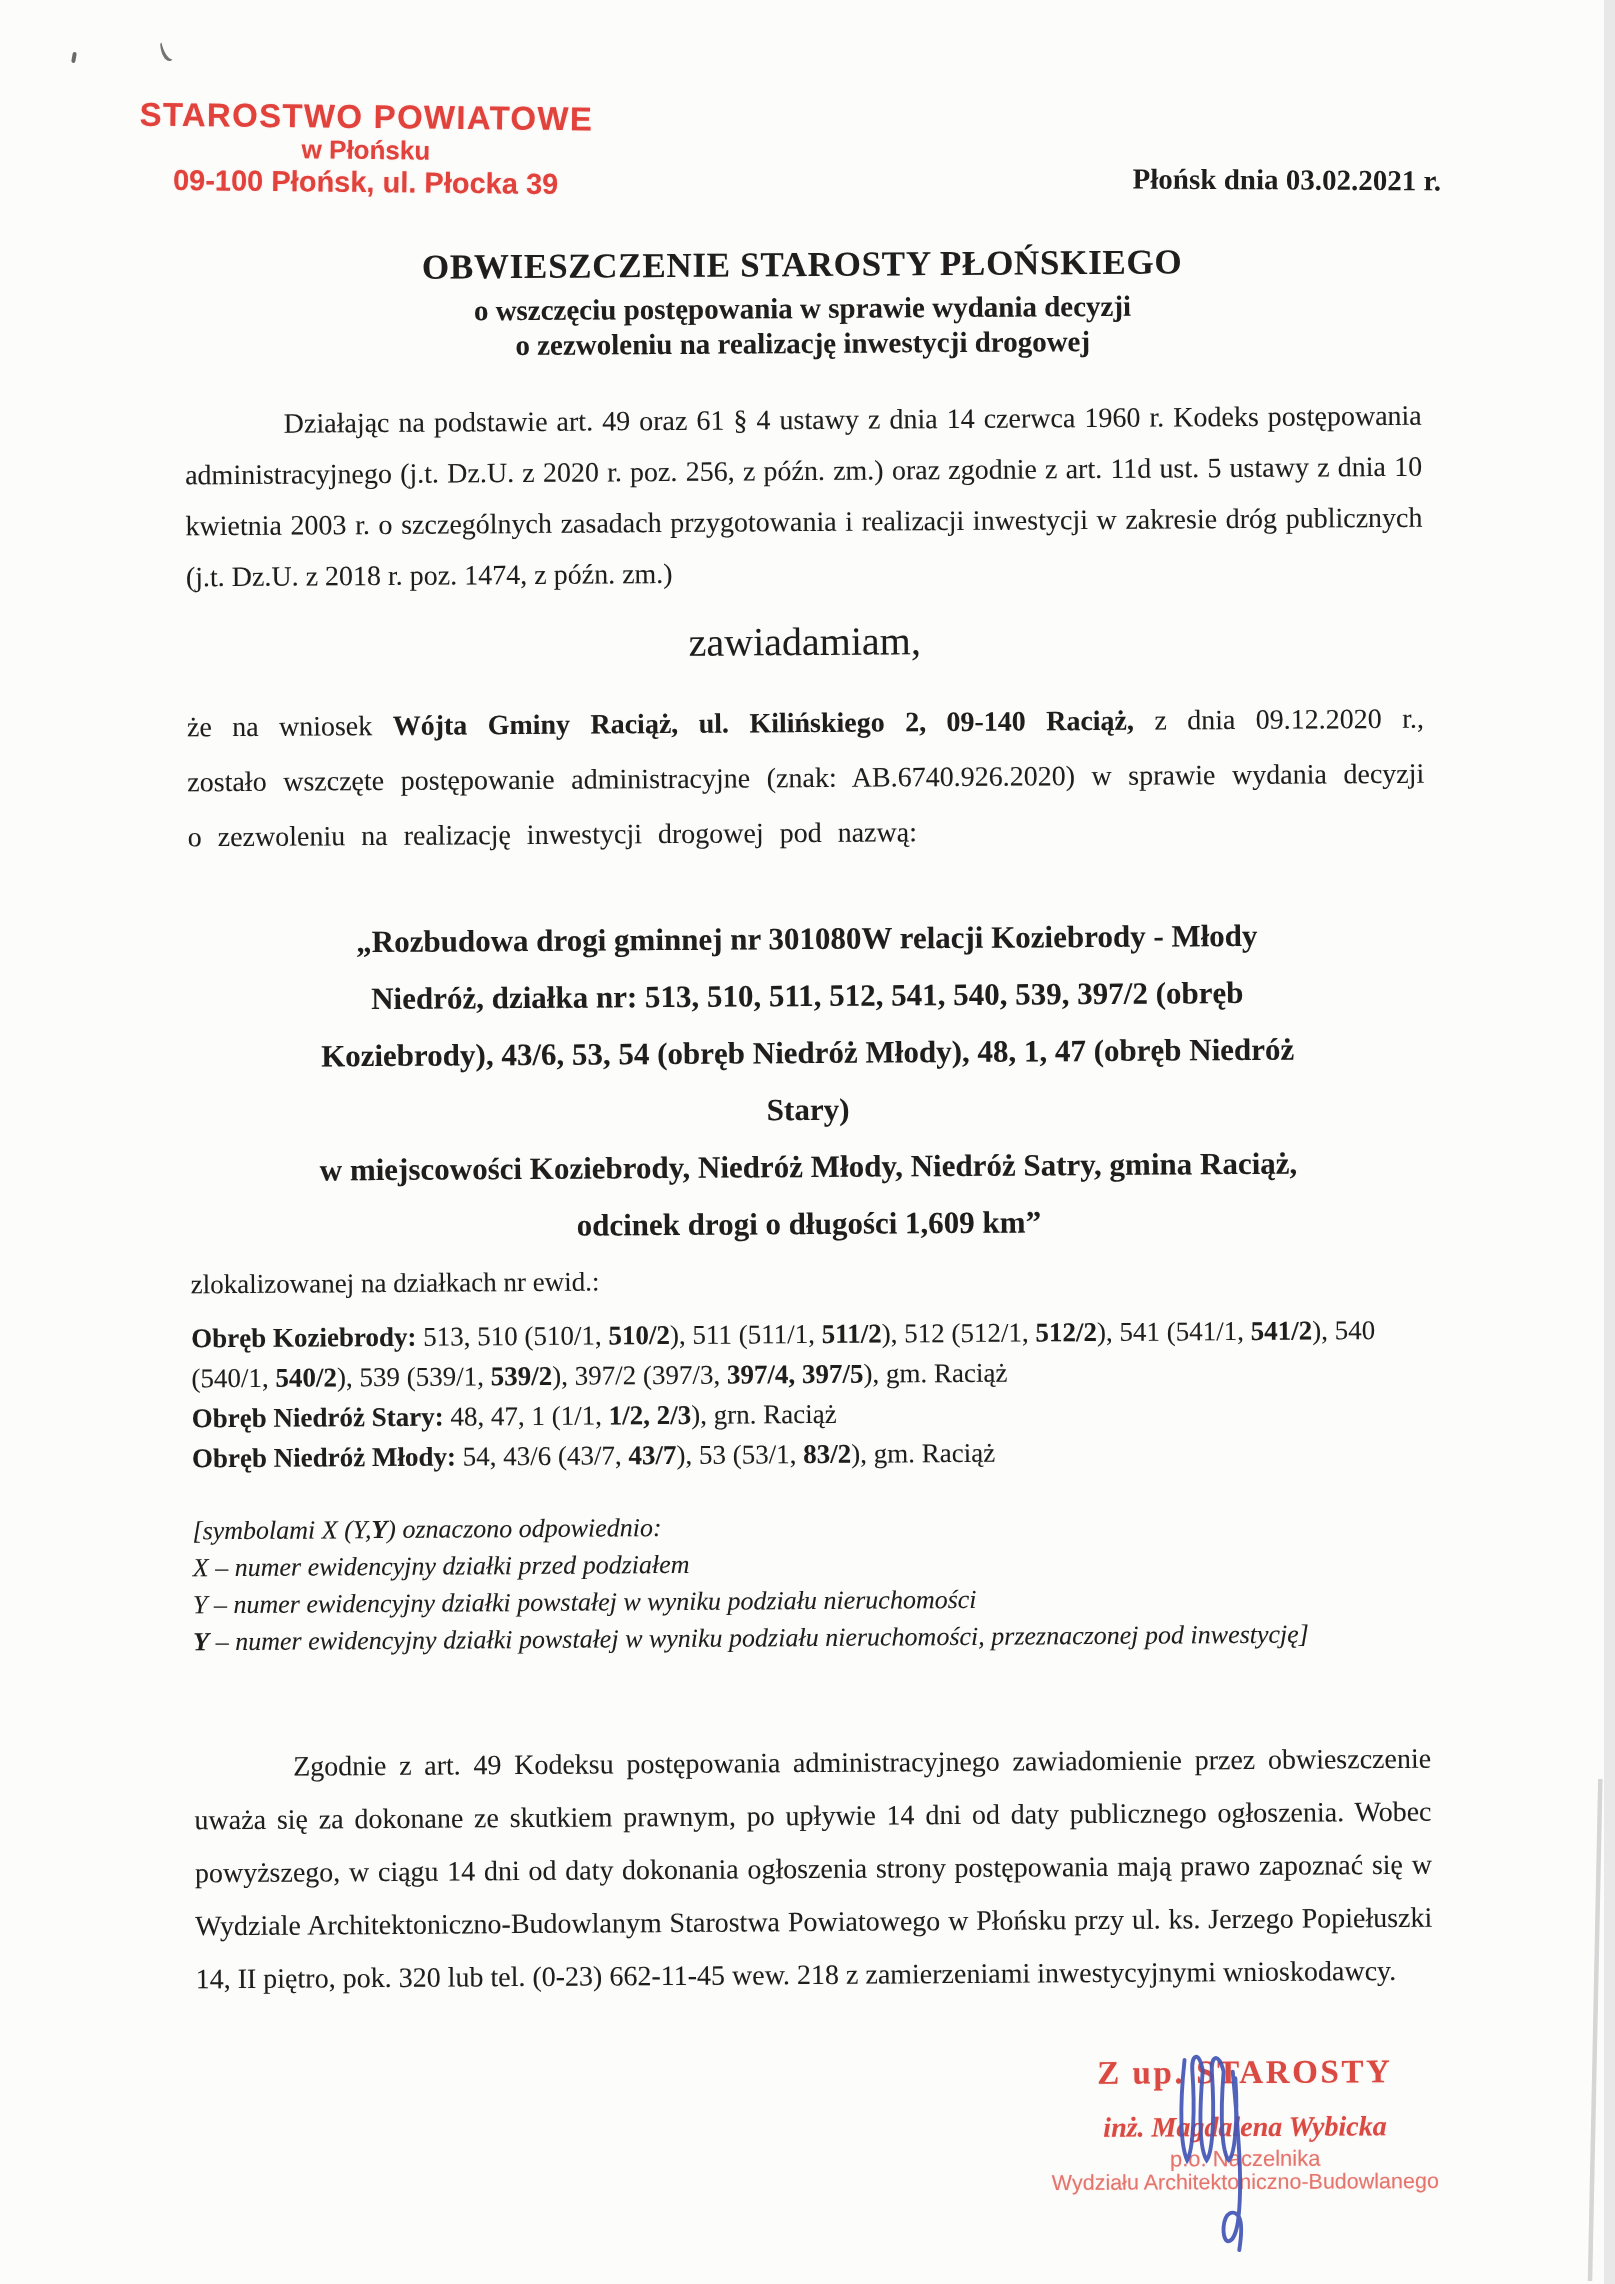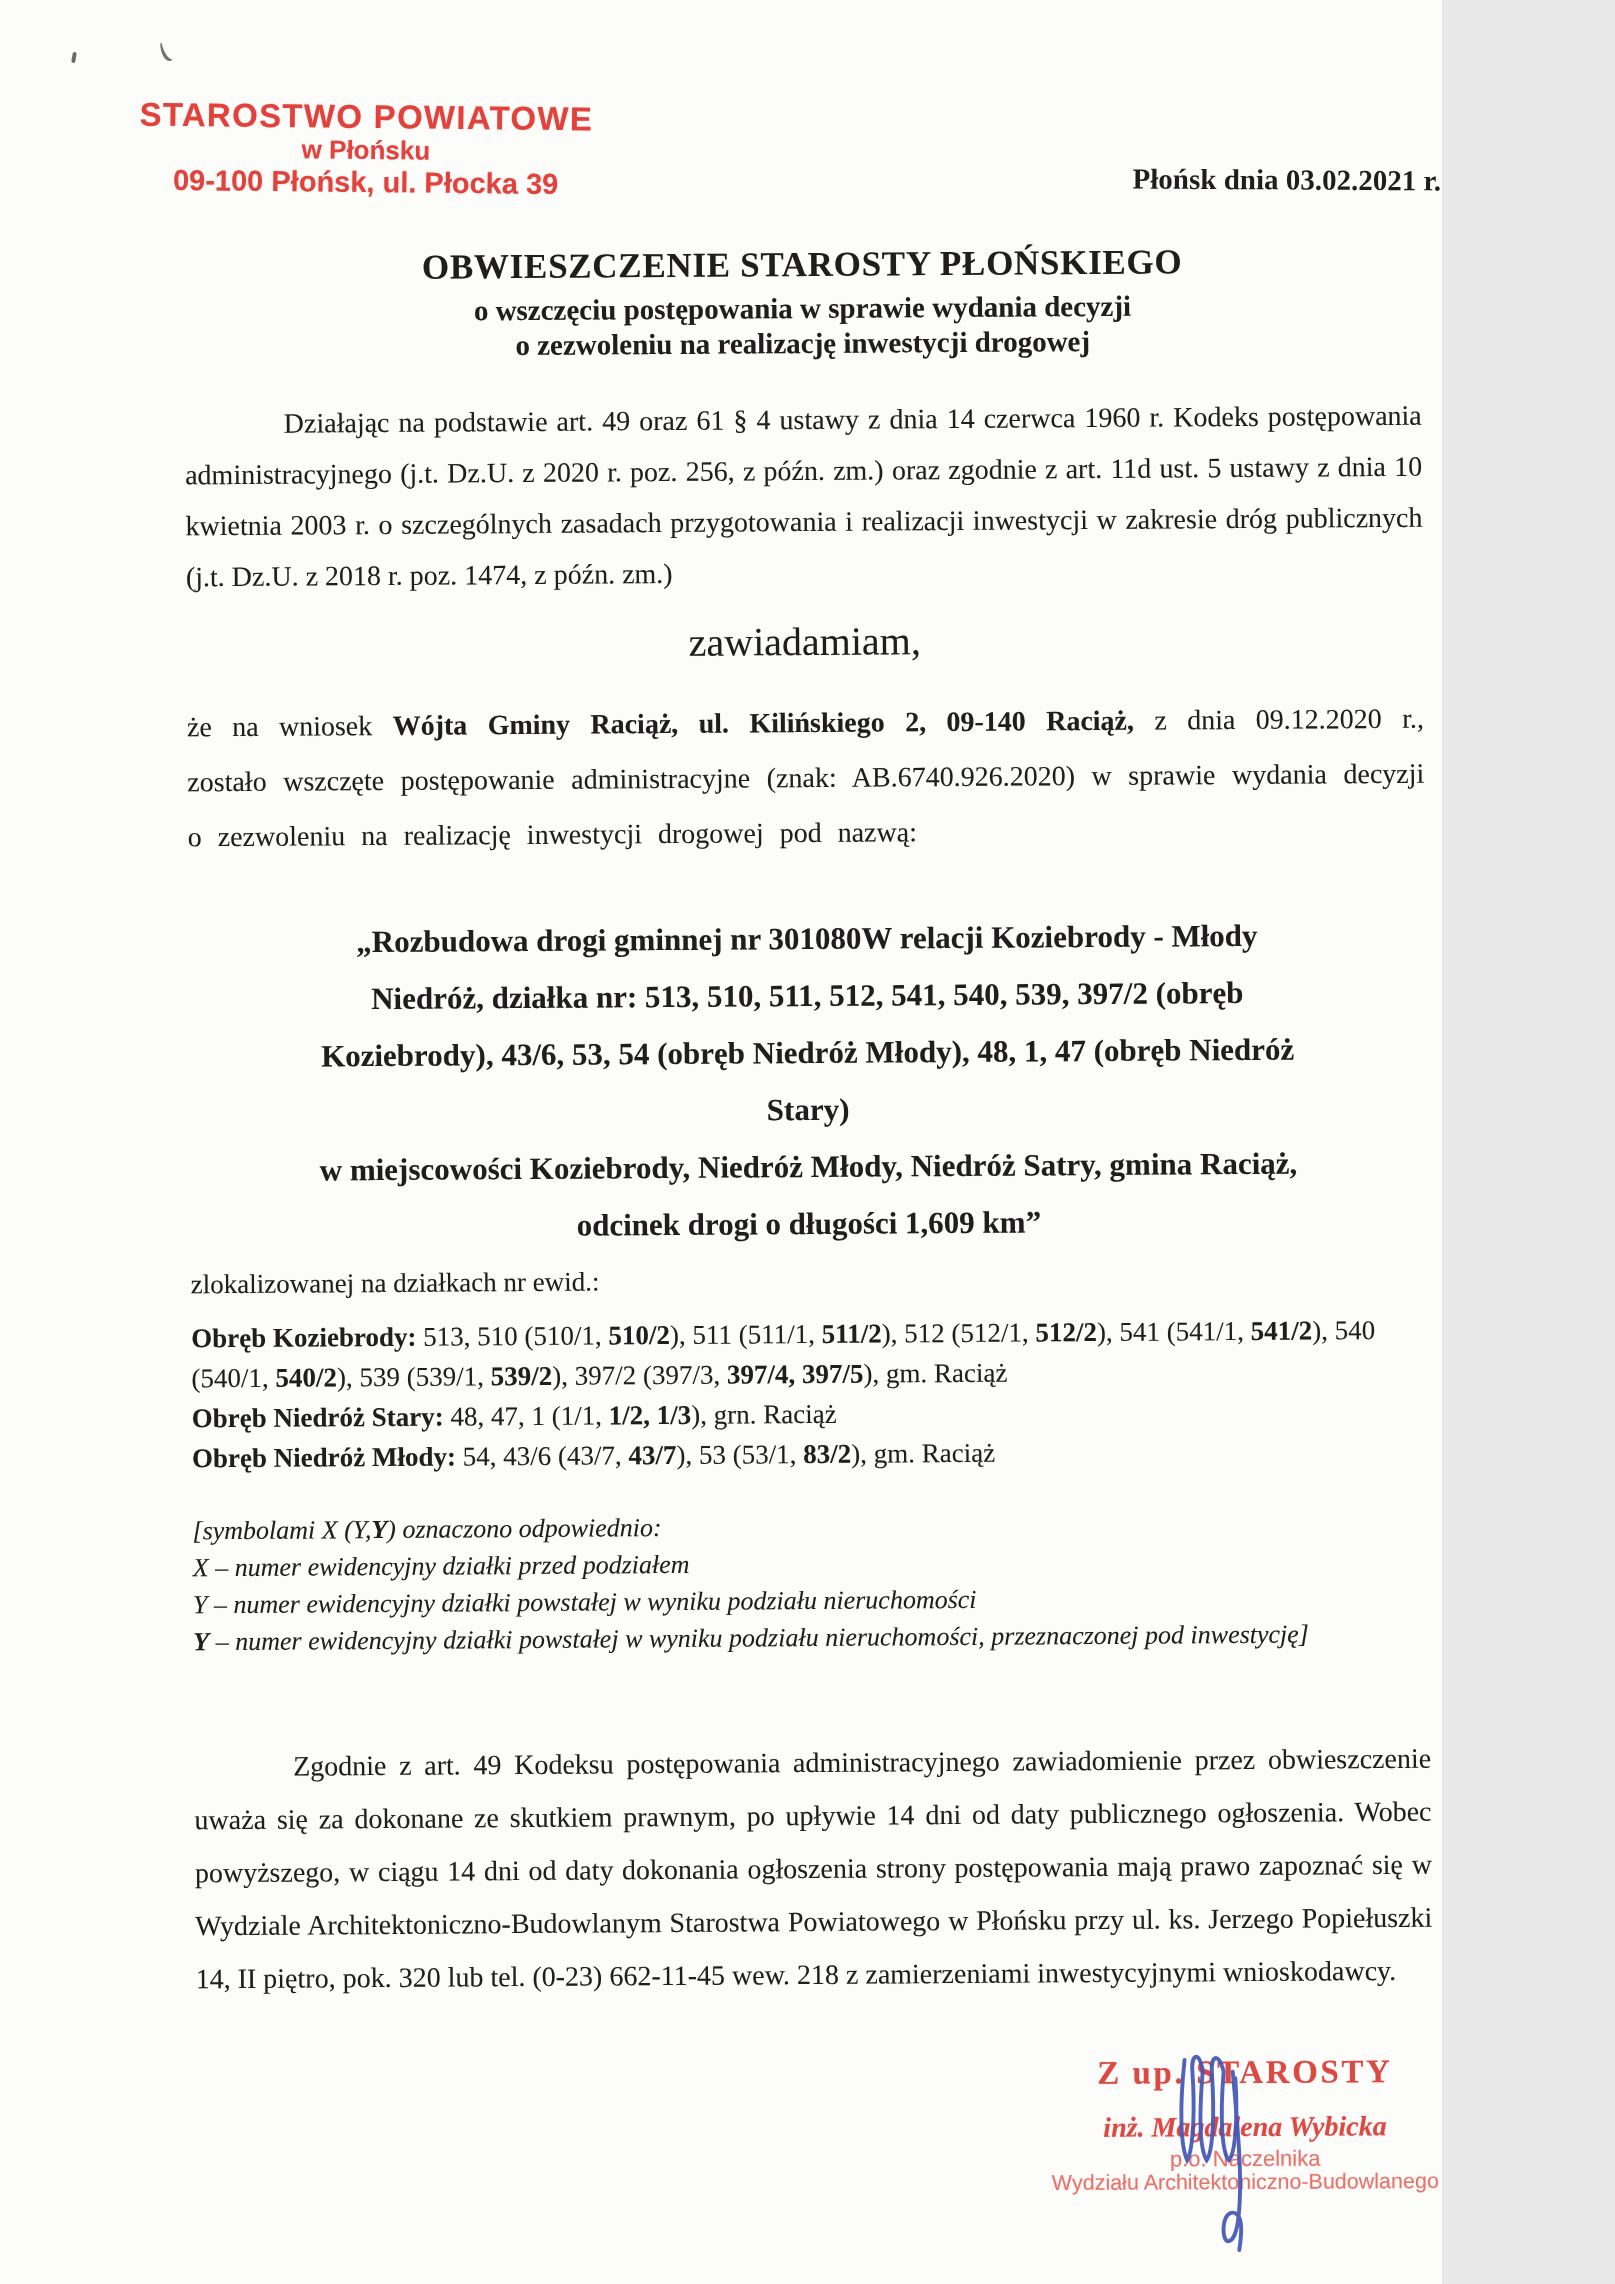--- a/index.html
+++ b/index.html
@@ -1,18 +1,18 @@
 <!DOCTYPE html>
 <html lang="pl" style="--stamp-red: #e2423c; --signature-red: #da4a42; --signature-light-red: #e5756c; --ink-blue: #4356b6; --text-black: #1f1d1e;font-size:10.4px"><head>
 <meta charset="utf-8">
 <style>
   html,body{margin:0;padding:0;background:#e8e8e8;}
   .page{
     position:relative;
-    width:1442px;height:2284px;
+    width:1604px;height:2284px;
     background:#fcfcfb;
     overflow:hidden;
     font-family:"Liberation Serif","DejaVu Serif",serif;
     color:var(--text-black,#1f1d1e);
   }
   .page *{box-sizing:border-box;}
 
   
   .artifact{position:absolute;pointer-events:none;}
   .tick{left:72px;top:52px;width:3.9px;height:11px;background:#454545;border-radius:2px;transform:rotate(10deg);opacity:.8;}
@@ -135,21 +135,21 @@
       <div>Koziebrody), 43/6, 53, 54 (obręb Niedróż Młody), 48, 1, 47 (obręb Niedróż</div>
       <div>Stary)</div>
       <div>w miejscowości Koziebrody, Niedróż Młody, Niedróż Satry, gmina Raciąż,</div>
       <div>odcinek drogi o długości 1,609 km”</div>
     </div>
 
     <p class="blk located">zlokalizowanej na działkach nr ewid.:</p>
 
     <div class="blk plots">
       <p><span class="b">Obręb Koziebrody:</span><span> 513, 510 (510/1, </span><span class="b">510/2</span><span>), 511 (511/1, </span><span class="b">511/2</span><span>), 512 (512/1, </span><span class="b">512/2</span><span>), 541 (541/1, </span><span class="b">541/2</span><span>), 540 (540/1, </span><span class="b">540/2</span><span>), 539 (539/1, </span><span class="b">539/2</span><span>), 397/2 (397/3, </span><span class="b">397/4, 397/5</span><span>), gm. Raciąż</span></p>
-      <p><span class="b">Obręb Niedróż Stary:</span><span> 48, 47, 1 (1/1, </span><span class="b">1/2, 1/3</span><span>), grn. Raciąż</span></p>
+      <p><span class="b">Obręb Niedróż Stary:</span><span> 48, 47, 1 (1/1, </span><span class="b">1/2, 2/3</span><span>), grn. Raciąż</span></p>
       <p><span class="b">Obręb Niedróż Młody:</span><span> 54, 43/6 (43/7, </span><span class="b">43/7</span><span>), 53 (53/1, </span><span class="b">83/2</span><span>), gm. Raciąż</span></p>
     </div>
 
     <div class="blk legend">
       <p><span>[symbolami X (Y,</span><span class="b">Y</span><span>) oznaczono odpowiednio:</span></p>
       <p><span>X – numer ewidencyjny działki przed podziałem</span></p>
       <p><span>Y – numer ewidencyjny działki powstałej w wyniku podziału nieruchomości</span></p>
       <p><span class="b">Y</span><span> – numer ewidencyjny działki powstałej w wyniku podziału nieruchomości, przeznaczonej pod inwestycję]</span></p>
     </div>
 

